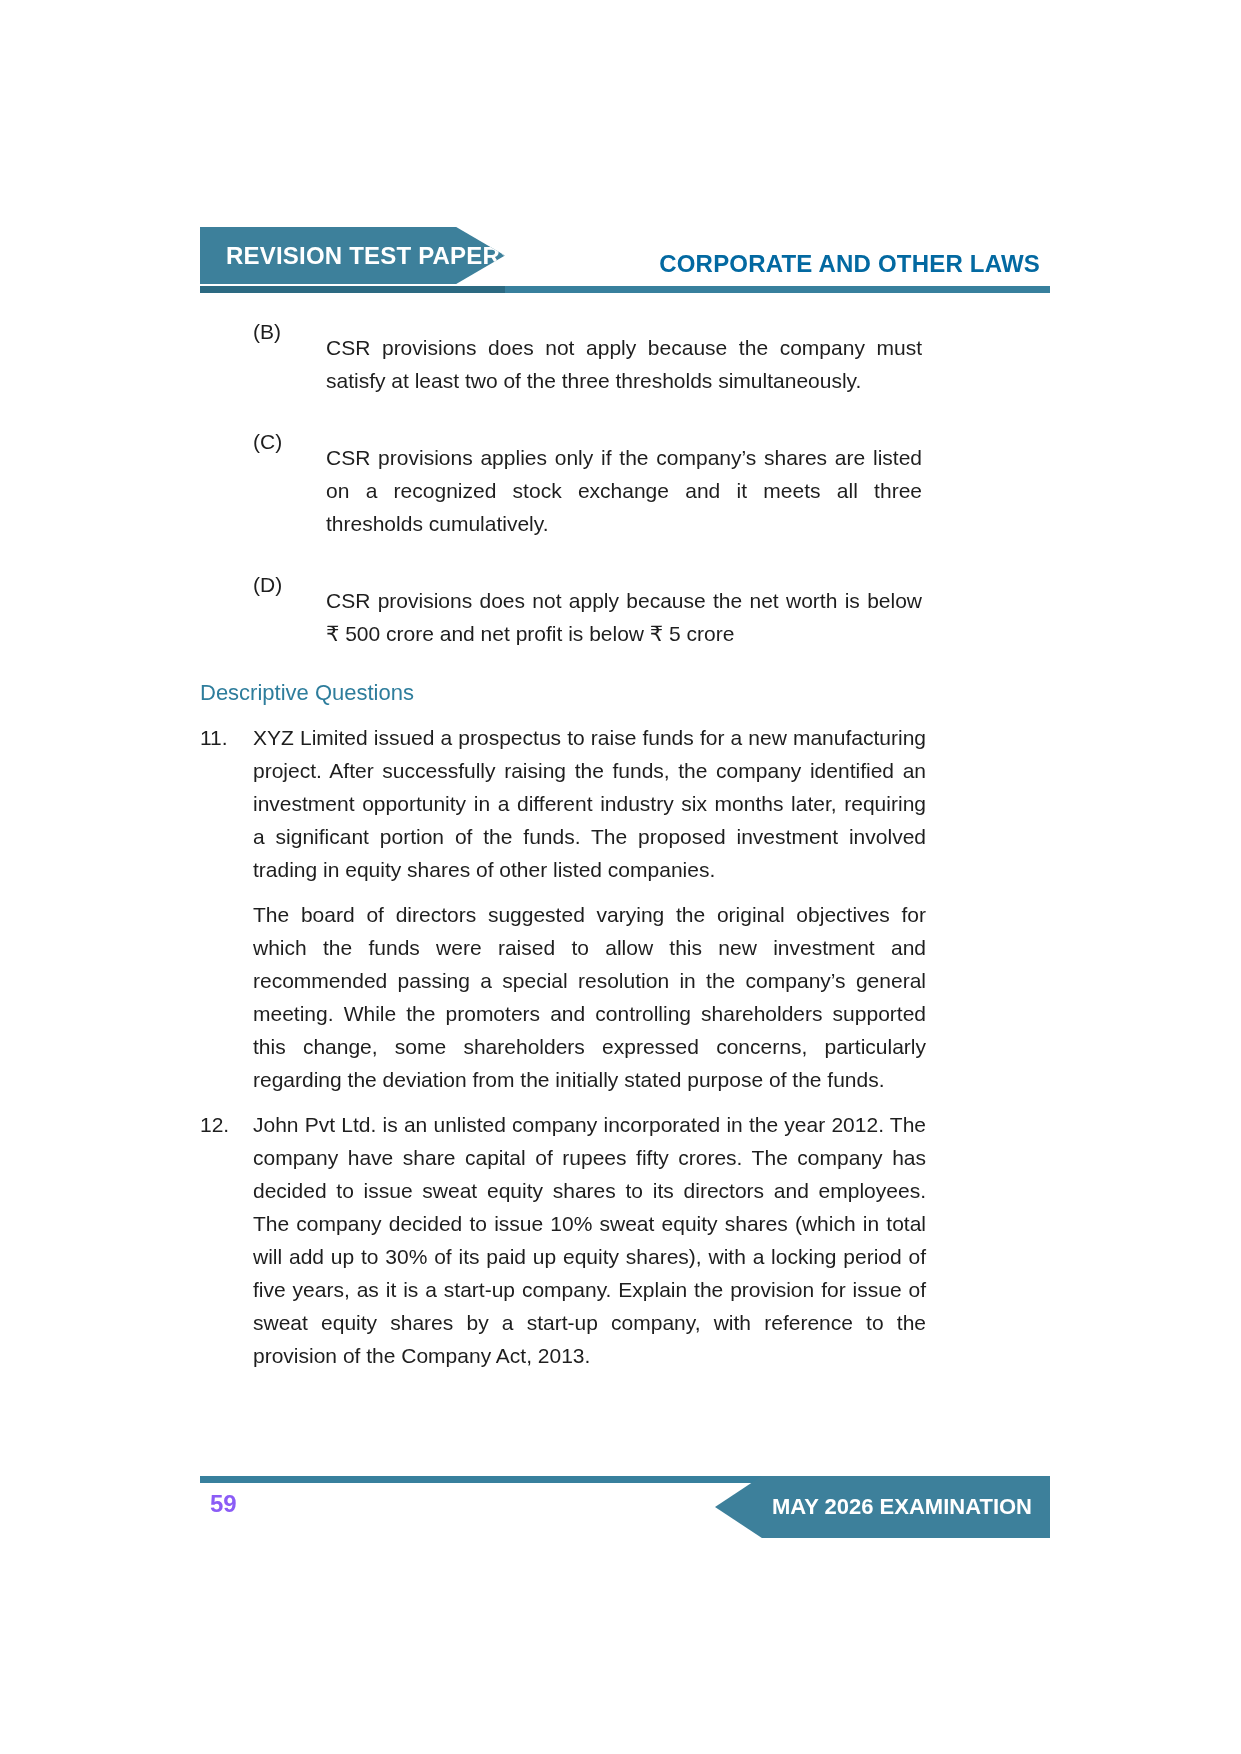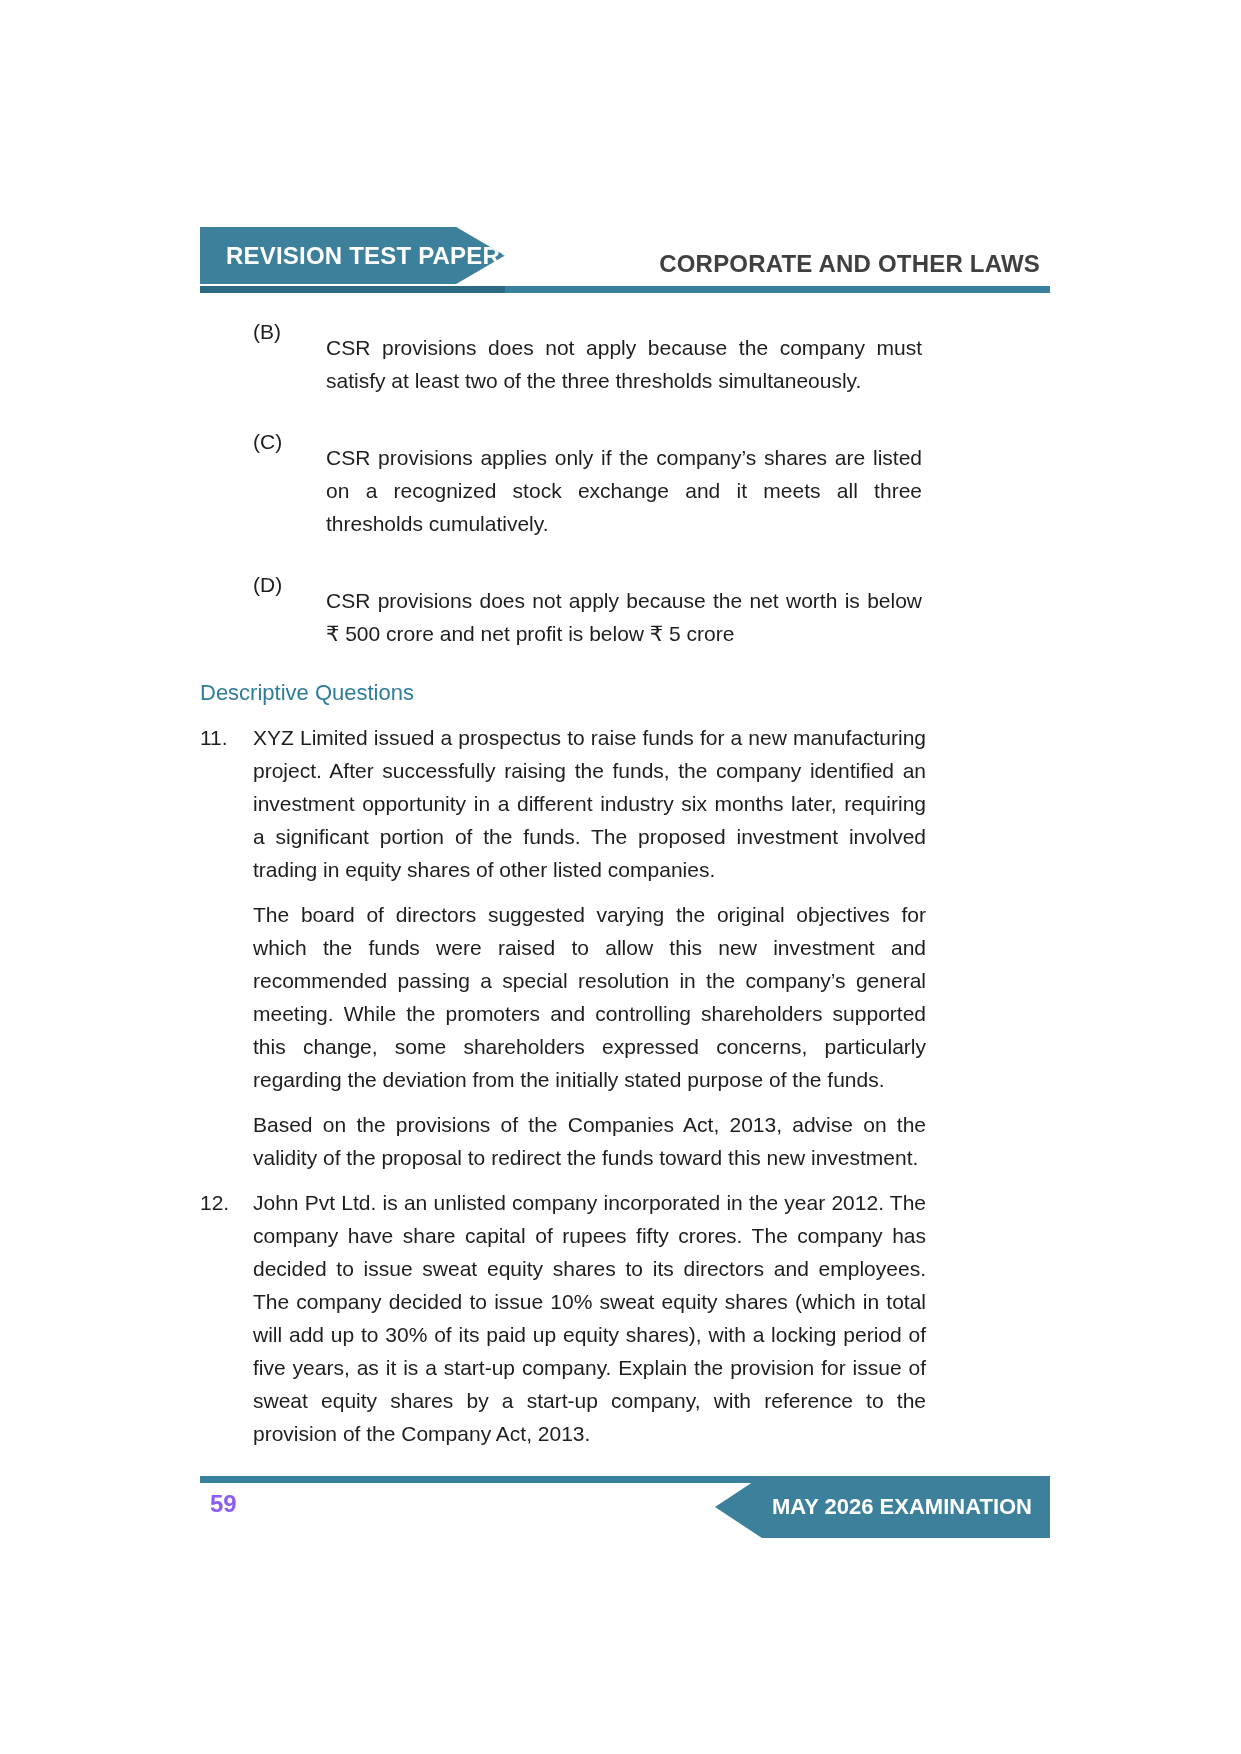--- a/index.html
+++ b/index.html
@@ -27,21 +27,21 @@
     background:#3d809b;
     clip-path:polygon(0 0,84% 0,100% 50%,84% 100%,0 100%);
     display:flex;align-items:center;
   }
   .header-banner span{
     color:#ffffff;font-weight:bold;font-size:24px;
     padding-left:26px;letter-spacing:.2px;white-space:nowrap;
   }
   .header-title{
     position:absolute;top:250px;right:201px;
-    color:#404040;font-weight:bold;font-size:24px;
+    color:#0369a1;font-weight:bold;font-size:24px;
     letter-spacing:.2px;white-space:nowrap;
   }
 
   
   .content{
     position:absolute;left:200px;top:315px;width:738px;
     font-size:21px;line-height:33px;
   }
   .option-row{display:flex;margin:0 0 12px 53px;}
   .opt-label{flex:0 0 57px;}
@@ -110,21 +110,20 @@
       <p class="opt-text">CSR provisions does not apply because the net worth is below ₹ 500 crore and net profit is below ₹ 5 crore</p>
     </div>
 
     <h2 class="section-heading">Descriptive Questions</h2>
 
     <div class="question">
       <span class="q-num">11.</span>
       <div class="q-body">
         <p>XYZ Limited issued a prospectus to raise funds for a new manufacturing project. After successfully raising the funds, the company identified an investment opportunity in a different industry six months later, requiring a significant portion of the funds. The proposed investment involved trading in equity shares of other listed companies.</p>
         <p>The board of directors suggested varying the original objectives for which the funds were raised to allow this new investment and recommended passing a special resolution in the company’s general meeting. While the promoters and controlling shareholders supported this change, some shareholders expressed concerns, particularly regarding the deviation from the initially stated purpose of the funds.</p>
-        <p>Based on the provisions of the Companies Act, 2013, advise on the validity of the proposal to redirect the funds toward this new investment.</p>
       </div>
     </div>
 
     <div class="question">
       <span class="q-num">12.</span>
       <div class="q-body">
         <p>John Pvt Ltd. is an unlisted company incorporated in the year 2012. The company have share capital of rupees fifty crores. The company has decided to issue sweat equity shares to its directors and employees. The company decided to issue 10% sweat equity shares (which in total will add up to 30% of its paid up equity shares), with a locking period of five years, as it is a start-up company. Explain the provision for issue of sweat equity shares by a start-up company, with reference to the provision of the Company Act, 2013.</p>
       </div>
     </div>
 

